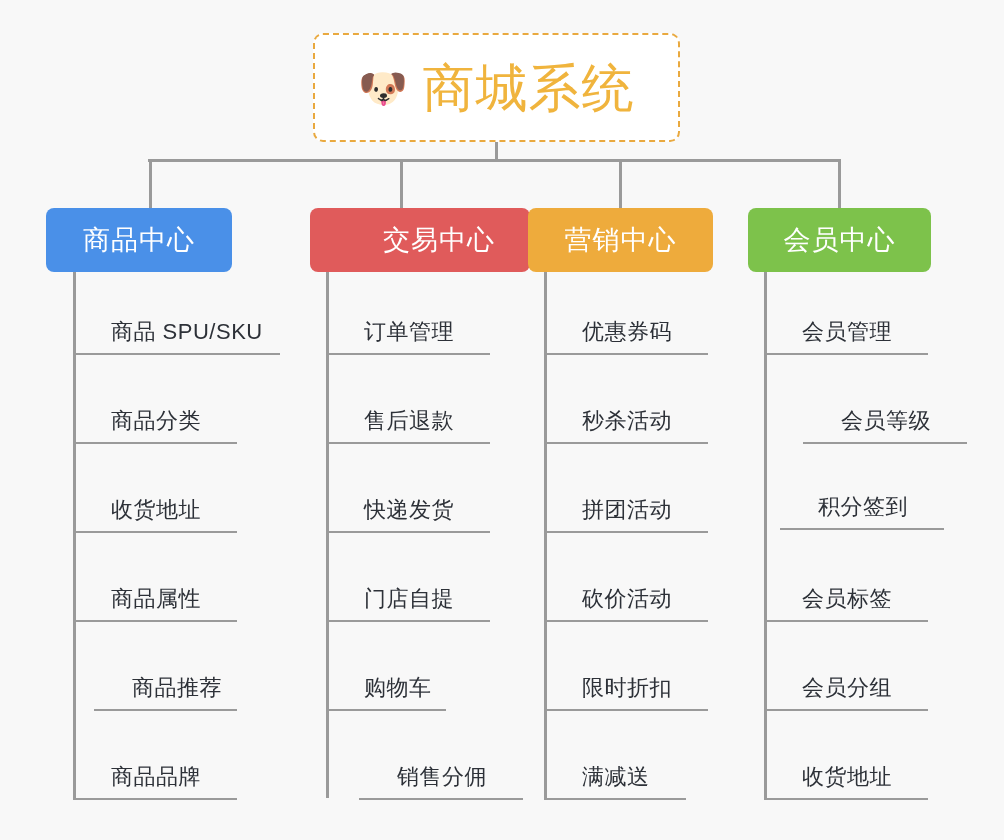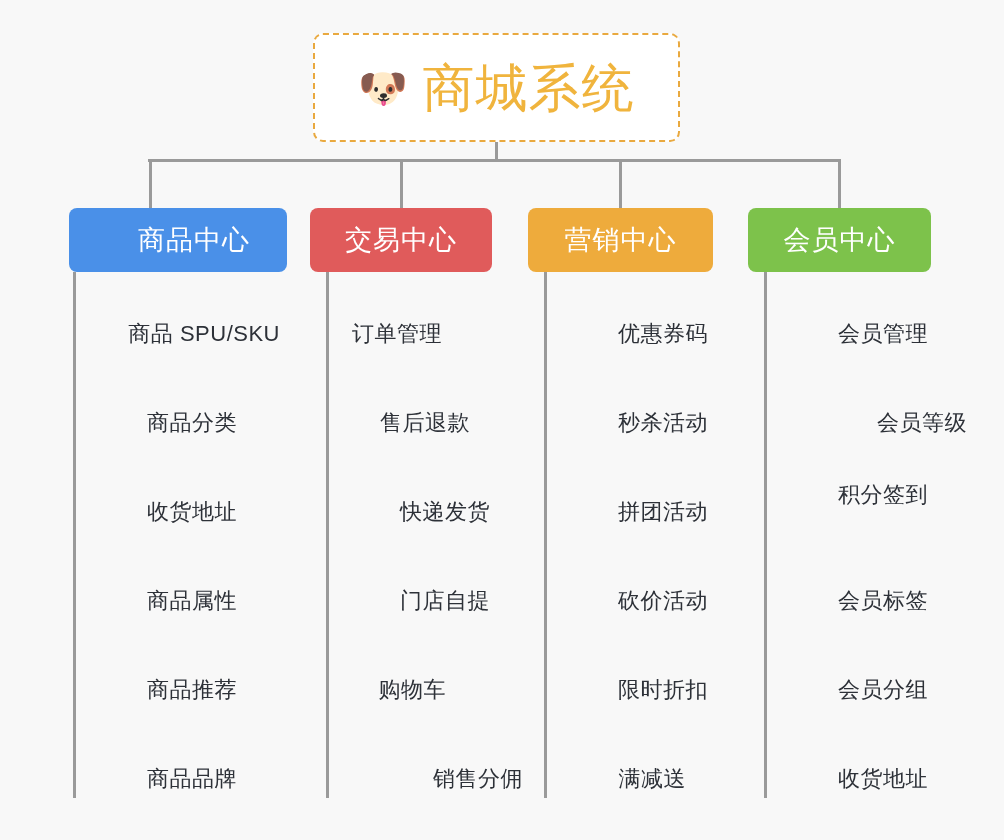--- a/index.html
+++ b/index.html
@@ -45,23 +45,22 @@
     white-space:nowrap;
   }
 
   
   .column{position:absolute;top:272px;}
   .col-spine{
     position:absolute;left:0;top:0;width:3px;background:#9a9a9a;
   }
   .leaf{
     position:absolute;left:0;
-    display:flex;flex-direction:row;justify-content:flex-end;
+    display:flex;flex-direction:column;justify-content:flex-end;
     box-sizing:border-box;
-    align-items:flex-end;
   }
   .leaf-label{
     font-size:22px;color:#2d3138;line-height:1.1;
     padding:0 0 9px 38px;white-space:nowrap;letter-spacing:0.5px;
   }
   .leaf-rule{
     height:2px;background:#9a9a9a;
   }
 </style>
 </head>
@@ -77,21 +76,21 @@
   <div class="conn stem-root"></div>
   <div class="conn bar-h"></div>
   <div id="drops">
       <div class="conn drop" style="left: 148.5px;"></div>
       <div class="conn drop" style="left: 399.5px;"></div>
       <div class="conn drop" style="left: 619px;"></div>
       <div class="conn drop" style="left: 838px;"></div>
     </div>
 
   <div id="branches">
-      <div class="cat-box" style="left: 69px; width: 186px; background: rgb(74, 144, 232); padding-left: 32px;">
+      <div class="cat-box" style="left: 46px; width: 186px; background: rgb(74, 144, 232);">
         <span>商品中心</span>
       </div>
       <div class="column" style="left: 73px;">
         <div class="col-spine" style="height: 526px;"></div>
         <div class="leaf" style="top: -6px; height: 89px; width: 207px;">
           <div class="leaf-label">商品 SPU/SKU</div>
           <div class="leaf-rule"></div>
         </div>
         <div class="leaf" style="top: 83px; height: 89px; width: 164px;">
           <div class="leaf-label">商品分类</div>
@@ -107,30 +106,30 @@
         </div>
         <div class="leaf" style="top: 350px; height: 89px; width: 164px; padding-left: 21px;">
           <div class="leaf-label">商品推荐</div>
           <div class="leaf-rule"></div>
         </div>
         <div class="leaf" style="top: 439px; height: 89px; width: 164px;">
           <div class="leaf-label">商品品牌</div>
           <div class="leaf-rule"></div>
         </div>
       </div>
-      <div class="cat-box" style="left: 310px; width: 182px; background: rgb(224, 91, 91);">
+      <div class="cat-box" style="left: 310px; width: 182px; background: rgb(224, 91, 91); padding-left: 38px;">
         <span>交易中心</span>
       </div>
       <div class="column" style="left: 326px;">
         <div class="col-spine" style="height: 526px;"></div>
-        <div class="leaf" style="top: -6px; height: 89px; width: 164px; gap: 48px;">
+        <div class="leaf" style="top: -6px; height: 89px; width: 164px;">
           <div class="leaf-label">订单管理</div>
           <div class="leaf-rule"></div>
         </div>
-        <div class="leaf" style="top: 83px; height: 89px; width: 164px; gap: 20px;">
+        <div class="leaf" style="top: 83px; height: 89px; width: 164px;">
           <div class="leaf-label">售后退款</div>
           <div class="leaf-rule"></div>
         </div>
         <div class="leaf" style="top: 172px; height: 89px; width: 164px;">
           <div class="leaf-label">快递发货</div>
           <div class="leaf-rule"></div>
         </div>
         <div class="leaf" style="top: 261px; height: 89px; width: 164px;">
           <div class="leaf-label">门店自提</div>
           <div class="leaf-rule"></div>
@@ -180,21 +179,21 @@
       <div class="column" style="left: 764px;">
         <div class="col-spine" style="height: 526px;"></div>
         <div class="leaf" style="top: -6px; height: 89px; width: 164px;">
           <div class="leaf-label">会员管理</div>
           <div class="leaf-rule"></div>
         </div>
         <div class="leaf" style="top: 83px; height: 89px; width: 164px; margin-left: 39px;">
           <div class="leaf-label">会员等级</div>
           <div class="leaf-rule"></div>
         </div>
-        <div class="leaf" style="top: 172px; height: 72px; width: 164px;">
+        <div class="leaf" style="top: 172px; height: 86px; width: 164px; margin-left: 16px;">
           <div class="leaf-label">积分签到</div>
           <div class="leaf-rule"></div>
         </div>
         <div class="leaf" style="top: 261px; height: 89px; width: 164px;">
           <div class="leaf-label">会员标签</div>
           <div class="leaf-rule"></div>
         </div>
         <div class="leaf" style="top: 350px; height: 89px; width: 164px;">
           <div class="leaf-label">会员分组</div>
           <div class="leaf-rule"></div>

